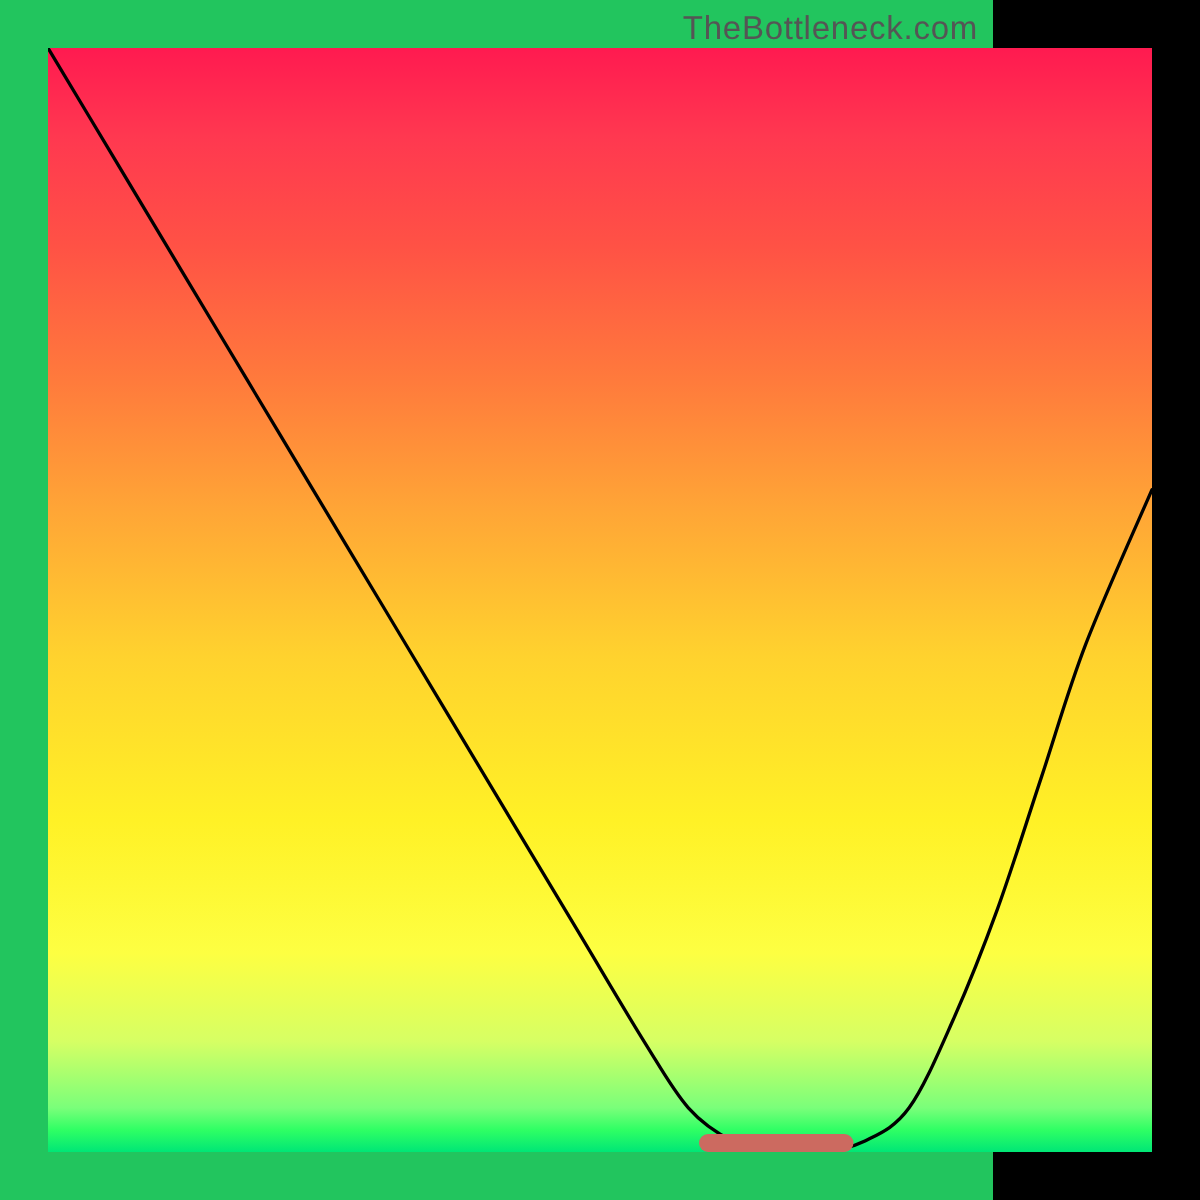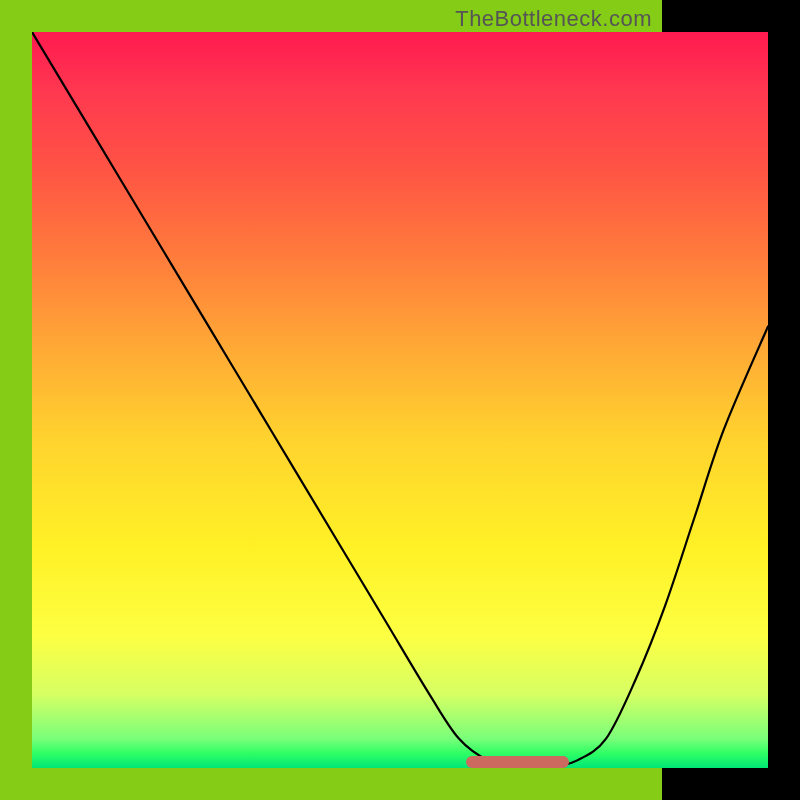--- a/index.html
+++ b/index.html
@@ -8,21 +8,21 @@
     width: 800px;
     height: 800px;
     background: #000;
     overflow: hidden;
     font-family: Arial, Helvetica, sans-serif;
   }
   .frame {
     position: relative;
     width: 662px;
     height: 800px;
-    background: #84cc16;
+    background: #22c55e;
     text-align: center;
   }
   .plot {
     position: absolute;
     left: 32px;
     top: 32px;
     width: 736px;
     height: 736px;
     background: linear-gradient(
       to bottom,

